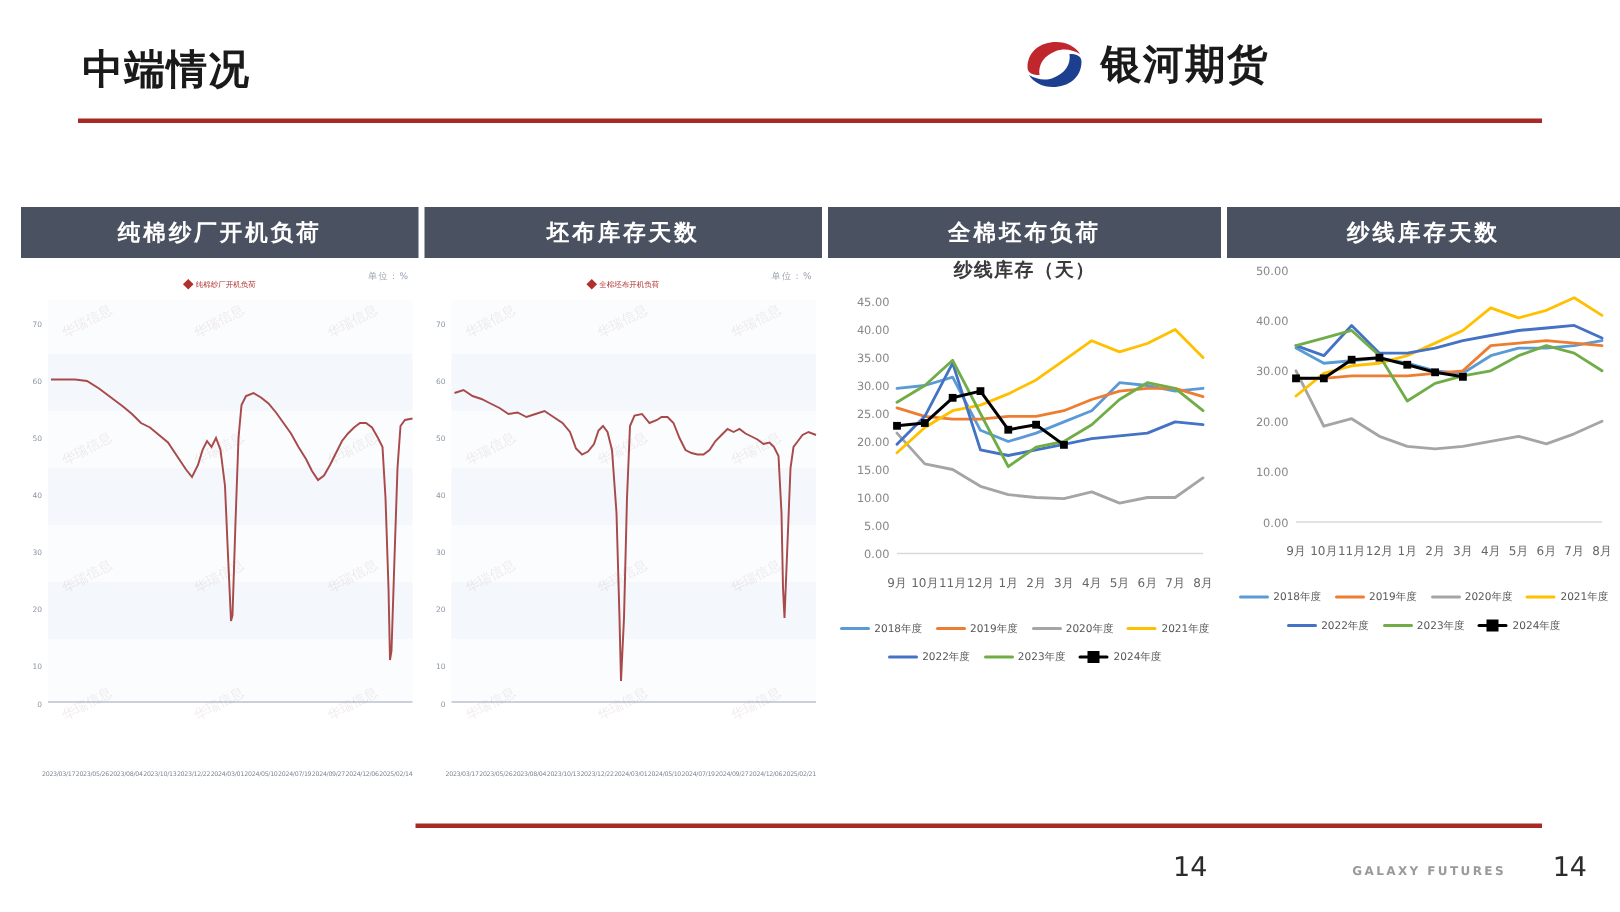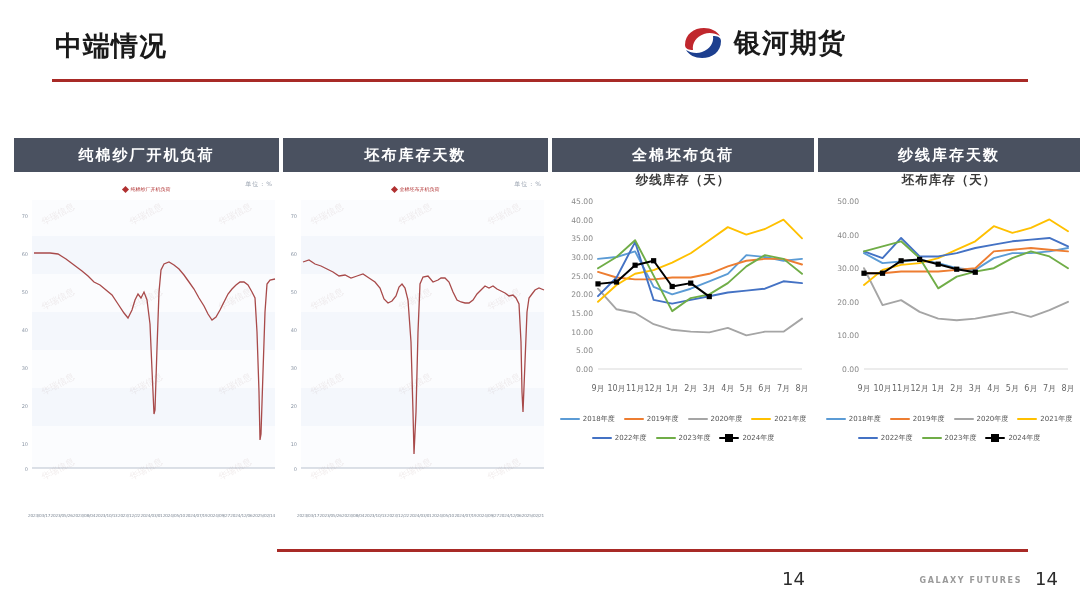--- a/index.html
+++ b/index.html
@@ -97,21 +97,21 @@
   
   .footer-rule {
     position: absolute; left: 277px; top: 549px; width: 751px; height: 3px;
     background: #a82a26;
   }
   .page-num {
     position: absolute; left: 782px; top: 568px;
     font-size: 18px; color: #2b2b2b;
   }
   .footer-brand {
-    position: absolute; right: 58px; top: 576px;
+    position: absolute; right: 76px; top: 576px;
     font-size: 8px; color: #9a9a9a; letter-spacing: 1.6px; font-weight: bold;
   }
   .page-num-2 {
     position: absolute; right: 22px; top: 568px;
     font-size: 18px; color: #2b2b2b;
   }
 </style>
 </head>
 <body>
 
@@ -337,21 +337,20 @@
             </div>
           </div>
         </div>
       </div>
     </div>
 
     <div class="panel p4">
       <div class="panel-head">纱线库存天数</div>
       <div class="panel-body">
         <div class="xchart">
-          <div class="xchart-title">坯布库存（天）</div>
           <svg id="svg-chart-1" width="250" height="215" viewBox="0 0 250 215">
               <text x="35" y="179" font-size="7.6" fill="#888" text-anchor="end">0.00</text>
               <text x="35" y="145.4" font-size="7.6" fill="#888" text-anchor="end">10.00</text>
               <text x="35" y="111.8" font-size="7.6" fill="#888" text-anchor="end">20.00</text>
               <text x="35" y="78.2" font-size="7.6" fill="#888" text-anchor="end">30.00</text>
               <text x="35" y="44.599999999999994" font-size="7.6" fill="#888" text-anchor="end">40.00</text>
               <text x="35" y="11" font-size="7.6" fill="#888" text-anchor="end">50.00</text>
               <line x1="40" y1="176" x2="244" y2="176" stroke="#d9d9d9" stroke-width="1"></line>
               <path d="M40,60.08000000000001 L58.54545454545455,70.16 L77.0909090909091,68.48 L95.63636363636363,66.8 L114.18181818181819,70.16 L132.72727272727272,75.2 L151.27272727272725,76.88000000000001 L169.8181818181818,65.11999999999999 L188.36363636363637,60.08000000000001 L206.9090909090909,60.08000000000001 L225.45454545454544,58.400000000000006 L244,55.040000000000006" fill="none" stroke="#5b9bd5" stroke-width="1.9" stroke-linejoin="round" stroke-linecap="round"></path>
               <path d="M40,80.24000000000001 L58.54545454545455,80.24000000000001 L77.0909090909091,78.56 L95.63636363636363,78.56 L114.18181818181819,78.56 L132.72727272727272,76.88000000000001 L151.27272727272725,75.2 L169.8181818181818,58.400000000000006 L188.36363636363637,56.72 L206.9090909090909,55.040000000000006 L225.45454545454544,56.72 L244,58.400000000000006" fill="none" stroke="#ed7d31" stroke-width="1.9" stroke-linejoin="round" stroke-linecap="round"></path>

